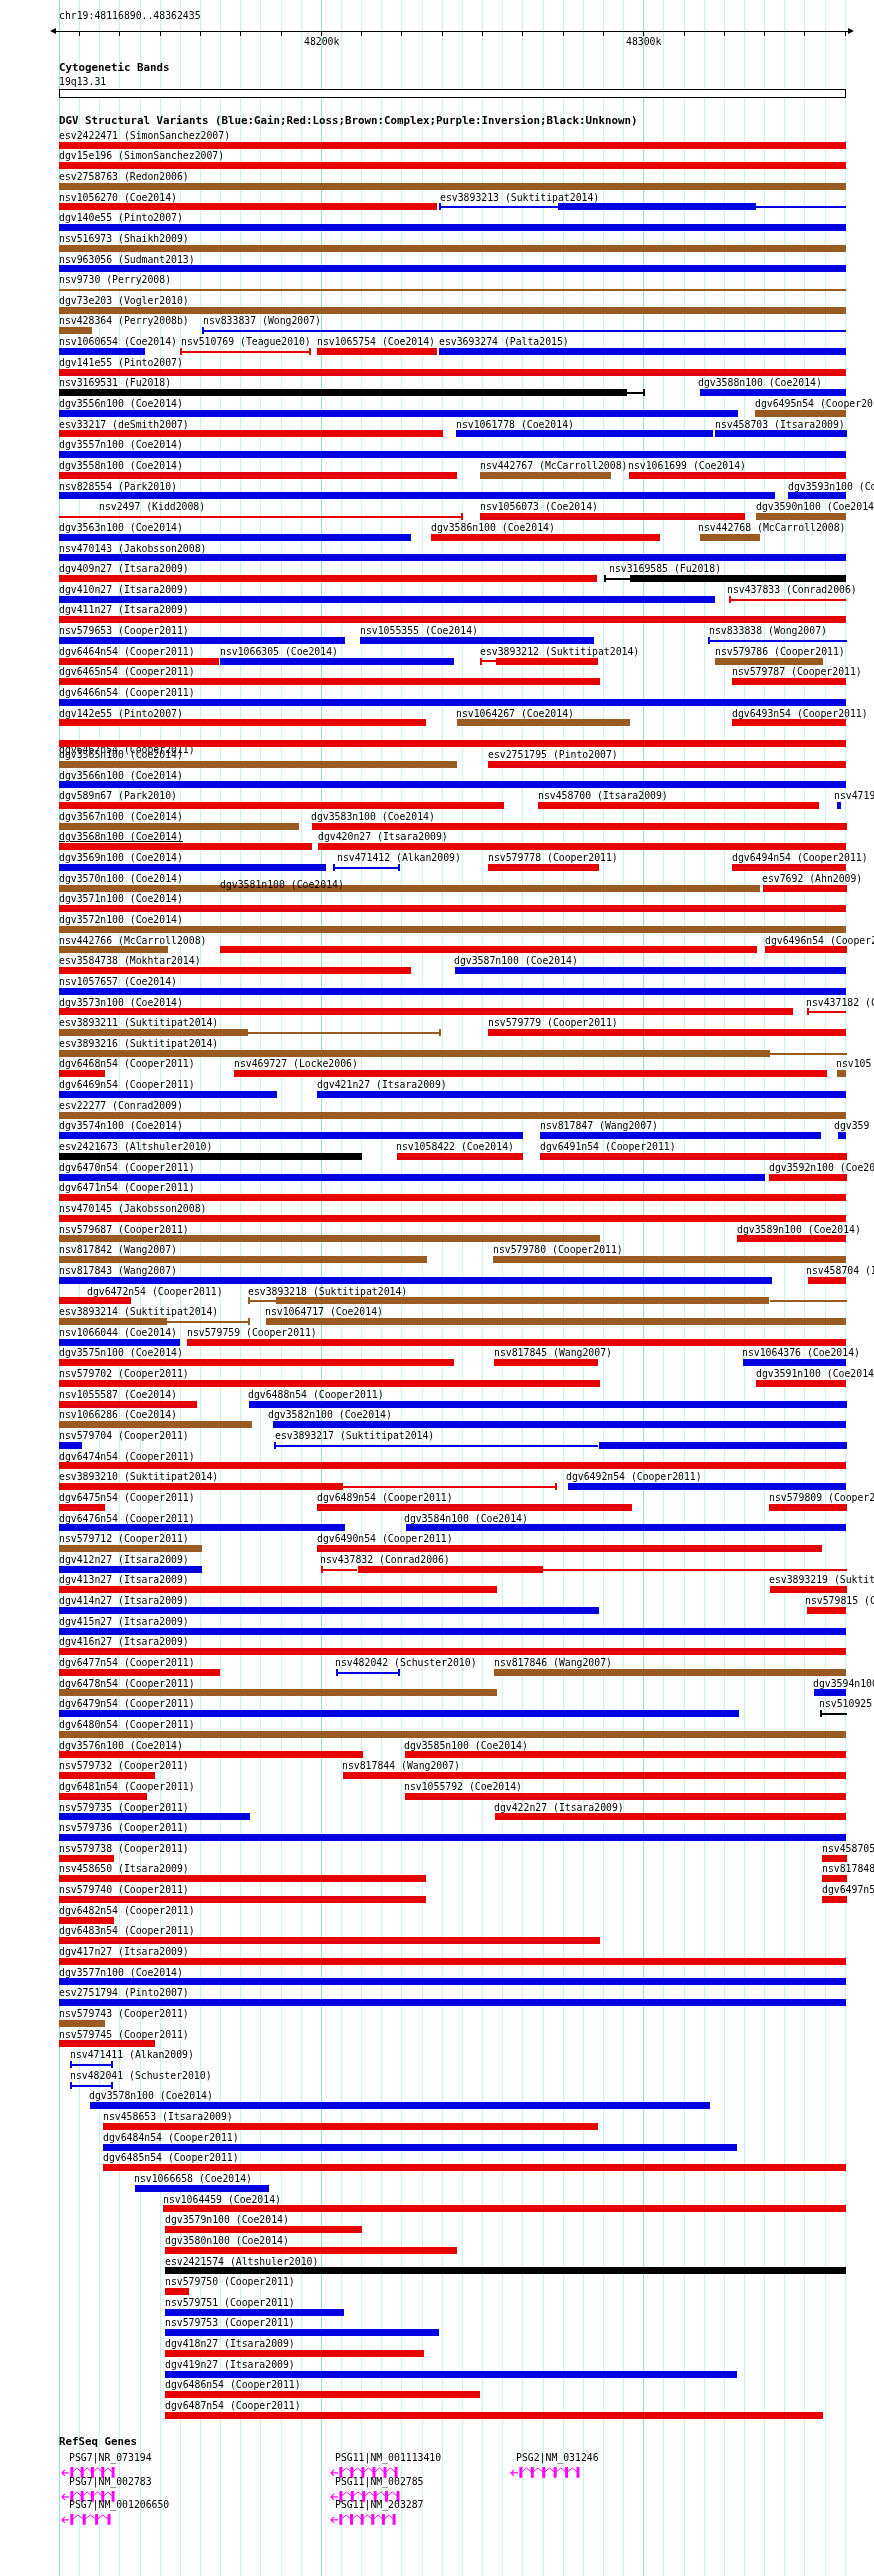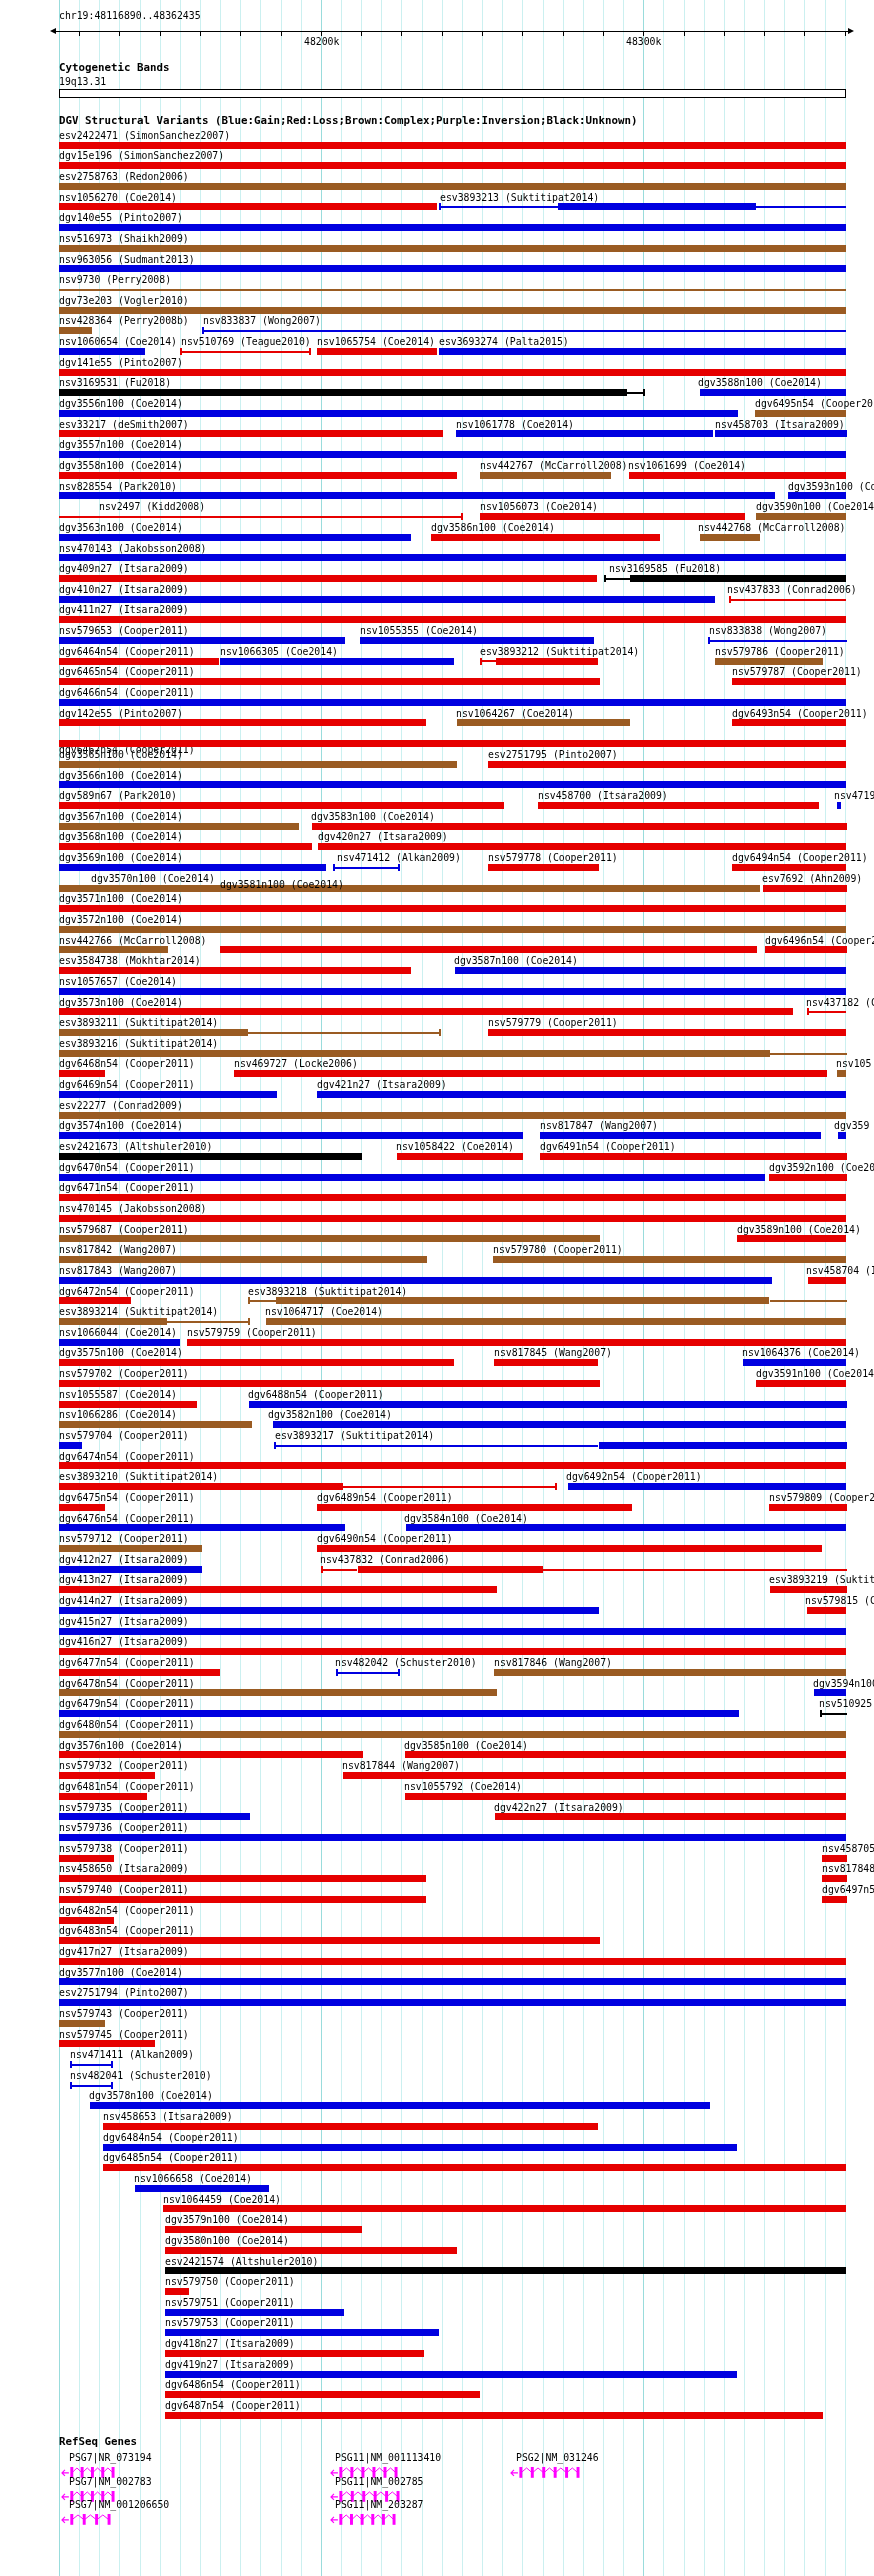--- a/index.html
+++ b/index.html
@@ -310,39 +310,39 @@
           <div class="lbl" style="left: 834px; top: 791px;">nsv4719</div>
           <div class="bar" style="left: 837px; width: 3.9px; top: 802px; background: rgb(0, 0, 224);"></div>
         </div>
         <div class="">
           <div class="lbl" style="left: 59px; top: 812px;">dgv3567n100 (Coe2014)</div>
           <div class="bar" style="left: 59px; width: 240px; top: 823px; background: rgb(154, 91, 34);"></div>
           <div class="lbl" style="left: 311px; top: 812px;">dgv3583n100 (Coe2014)</div>
           <div class="bar" style="left: 312px; width: 535px; top: 823px; background: rgb(230, 0, 0);"></div>
         </div>
         <div class="">
-          <div class="lbl" style="left: 59px; top: 832px;">dgv3568n100 (Coe2014)</div>
+          <div class="lbl" style="left: 59px; top: 832px; text-decoration: underline;">dgv3568n100 (Coe2014)</div>
           <div class="bar" style="left: 59px; width: 253px; top: 843px; background: rgb(230, 0, 0);"></div>
           <div class="lbl" style="left: 318px; top: 832px;">dgv420n27 (Itsara2009)</div>
           <div class="bar" style="left: 318px; width: 528px; top: 843px; background: rgb(230, 0, 0);"></div>
         </div>
         <div class="">
           <div class="lbl" style="left: 59px; top: 853px;">dgv3569n100 (Coe2014)</div>
           <div class="bar" style="left: 59px; width: 267px; top: 864px; background: rgb(0, 0, 224);"></div>
           <div class="lbl" style="left: 337px; top: 853px;">nsv471412 (Alkan2009)</div>
           <div class="tln" style="left: 334px; width: 65px; top: 867px; background: rgb(0, 0, 224);"></div>
           <div class="tick" style="left: 333px; top: 864px; background: rgb(0, 0, 224);"></div>
           <div class="tick" style="left: 398px; top: 864px; background: rgb(0, 0, 224);"></div>
           <div class="lbl" style="left: 488px; top: 853px;">nsv579778 (Cooper2011)</div>
           <div class="bar" style="left: 488px; width: 111px; top: 864px; background: rgb(230, 0, 0);"></div>
           <div class="lbl" style="left: 732px; top: 853px;">dgv6494n54 (Cooper2011)</div>
           <div class="bar" style="left: 732px; width: 114px; top: 864px; background: rgb(230, 0, 0);"></div>
         </div>
         <div class="">
-          <div class="lbl" style="left: 59px; top: 874px; margin-left: 32px;">dgv3570n100 (Coe2014)</div>
+          <div class="lbl" style="left: 59px; top: 874px;">dgv3570n100 (Coe2014)</div>
           <div class="bar" style="left: 59px; width: 701px; top: 885px; background: rgb(154, 91, 34);"></div>
           <div class="lbl" style="left: 762px; top: 874px;">esv7692 (Ahn2009)</div>
           <div class="bar" style="left: 763px; width: 84px; top: 885px; background: rgb(230, 0, 0);"></div>
         </div>
         <div class="">
           <div class="lbl" style="left: 59px; top: 894px;">dgv3571n100 (Coe2014)</div>
           <div class="bar" style="left: 59px; width: 787px; top: 905px; background: rgb(230, 0, 0);"></div>
         </div>
         <div class="">
           <div class="lbl" style="left: 59px; top: 915px;">dgv3572n100 (Coe2014)</div>
@@ -446,21 +446,21 @@
           <div class="lbl" style="left: 493px; top: 1245px;">nsv579780 (Cooper2011)</div>
           <div class="bar" style="left: 493px; width: 353px; top: 1256px; background: rgb(154, 91, 34);"></div>
         </div>
         <div class="">
           <div class="lbl" style="left: 59px; top: 1266px;">nsv817843 (Wang2007)</div>
           <div class="bar" style="left: 59px; width: 713px; top: 1277px; background: rgb(0, 0, 224);"></div>
           <div class="lbl" style="left: 806px; top: 1266px;">nsv458704 (I</div>
           <div class="bar" style="left: 808px; width: 38px; top: 1277px; background: rgb(230, 0, 0);"></div>
         </div>
         <div class="">
-          <div class="lbl" style="left: 59px; top: 1287px;">dgv6472n54 (Cooper2011)</div>
+          <div class="lbl" style="left: 59px; top: 1287px; padding-left: 28px;">dgv6472n54 (Cooper2011)</div>
           <div class="bar" style="left: 59px; width: 72px; top: 1297px; background: rgb(230, 0, 0);"></div>
           <div class="lbl" style="left: 248px; top: 1287px;">esv3893218 (Suktitipat2014)</div>
           <div class="bar" style="left: 276px; width: 493px; top: 1297px; background: rgb(154, 91, 34);"></div>
           <div class="tln" style="left: 249px; width: 27.5px; top: 1300px; background: rgb(154, 91, 34);"></div>
           <div class="tln" style="left: 770px; width: 77px; top: 1300px; background: rgb(154, 91, 34);"></div>
           <div class="tick" style="left: 248px; top: 1297px; background: rgb(154, 91, 34);"></div>
         </div>
         <div class="">
           <div class="lbl" style="left: 59px; top: 1307px;">esv3893214 (Suktitipat2014)</div>
           <div class="bar" style="left: 59px; width: 108px; top: 1318px; background: rgb(154, 91, 34);"></div>

